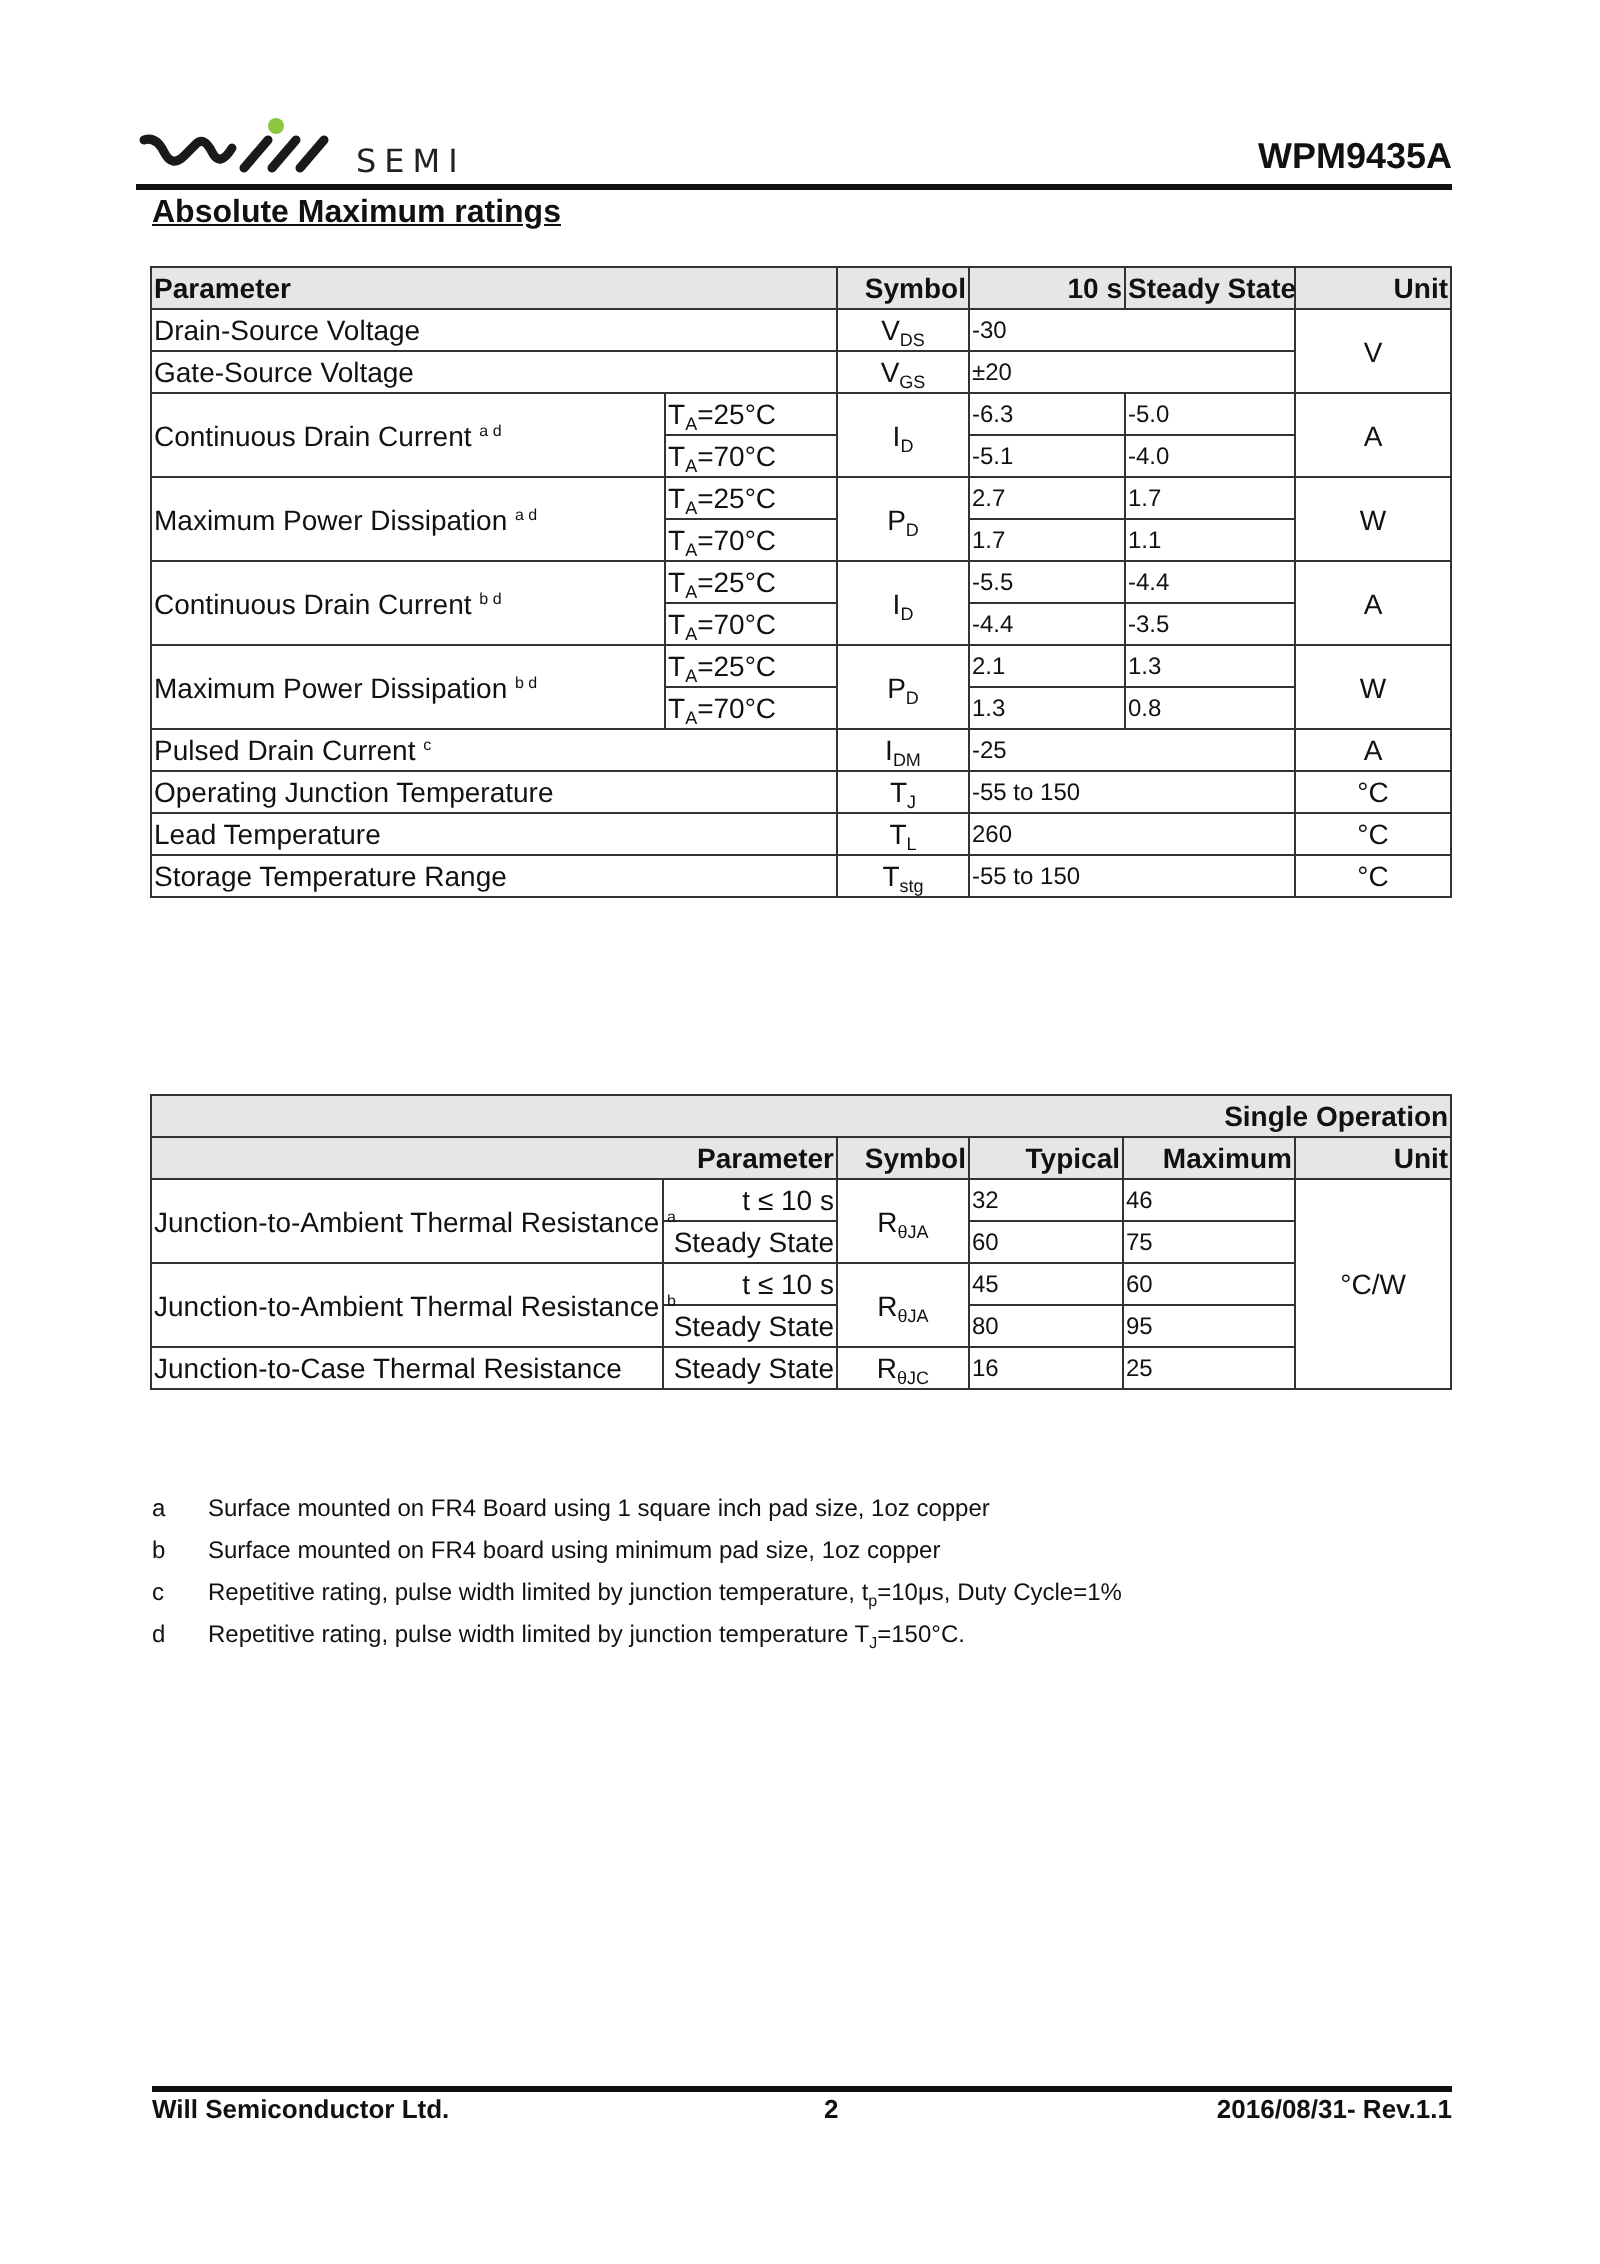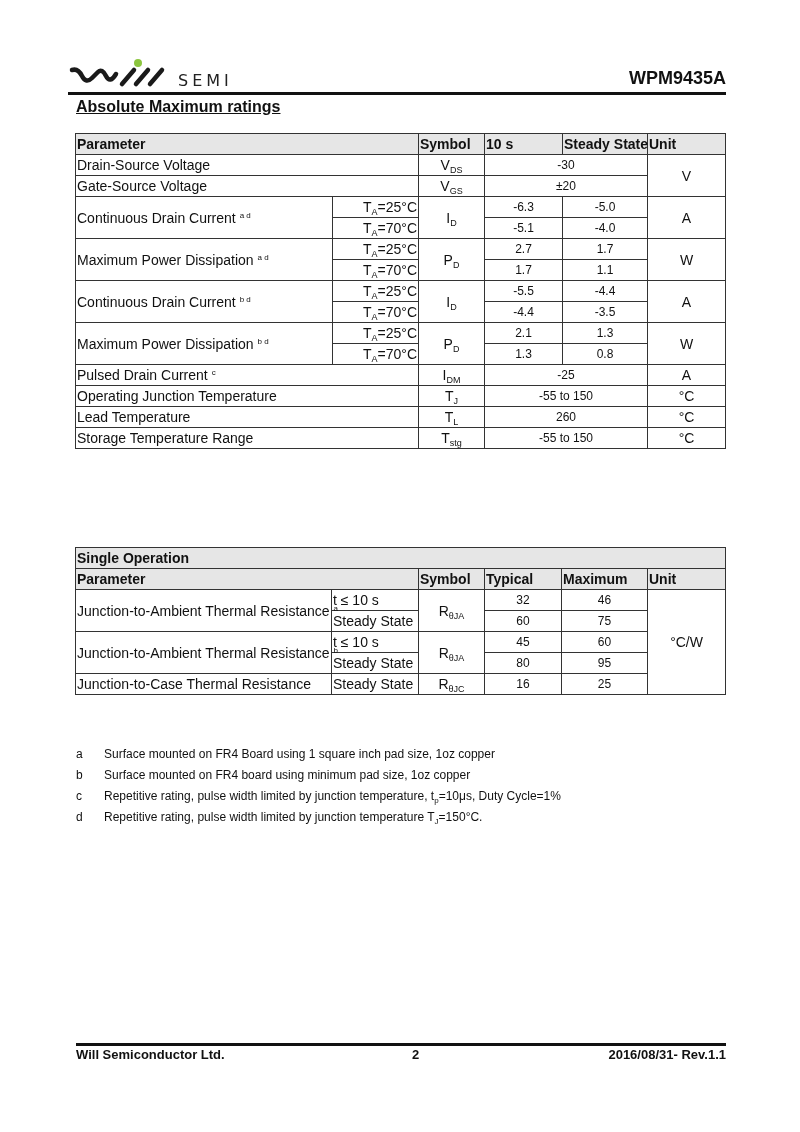--- a/index.html
+++ b/index.html
@@ -15,25 +15,25 @@
   .section-title { position: absolute; left: 76px; font-size: 16px; font-weight: bold; color: #111; }
   #t1-title { top: 98px; text-decoration: underline; }
   #t2-title { top: 506px; }
 
   table.spec { position: absolute; left: 75px; border-collapse: collapse; font-size: 14px; table-layout: fixed; }
   table.spec td, table.spec th { border: 1px solid #333; padding: 0 1px; height: 20px; line-height: 20px; white-space: nowrap; }
   table.spec th { background: #e6e6e6; font-weight: bold; }
   #abs-table { top: 133px; width: 650px; border: 1.5px solid #222; }
   #thr-table { top: 547px; width: 650px; border: 1.5px solid #222; padding-left: 38px; }
   .left { text-align: left; }
-  .center { text-align: left; }
-  td.num { text-align: center; font-size: 12px; }
+  .center { text-align: right; }
+  td.num { text-align: left; font-size: 12px; }
   td.sym { text-align: center; }
   td.unit { text-align: center; }
-  td.cond { text-align: right; font-size: 14px; }
+  td.cond { text-align: left; font-size: 14px; }
   sub { font-size: 9px; vertical-align: -3px; line-height: 0; margin-top: 29px; }
   sup { font-size: 8px; vertical-align: 5px; line-height: 0; }
 
   .notes { position: absolute; left: 76px; top: 744px; font-size: 12px; color: #111; }
   .note { height: 21px; line-height: 21px; position: relative; }
   .note-key { position: absolute; left: 0; }
   .note-text { position: absolute; left: 28px; white-space: nowrap; }
   .note-text sub { font-size: 8px; }
 
   .footer-rule { position: absolute; left: 76px; top: 1043px; width: 650px; height: 3px; background: #111; }

